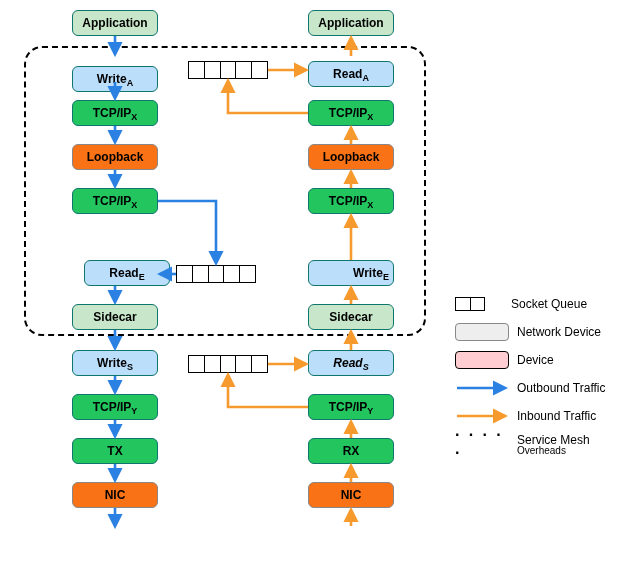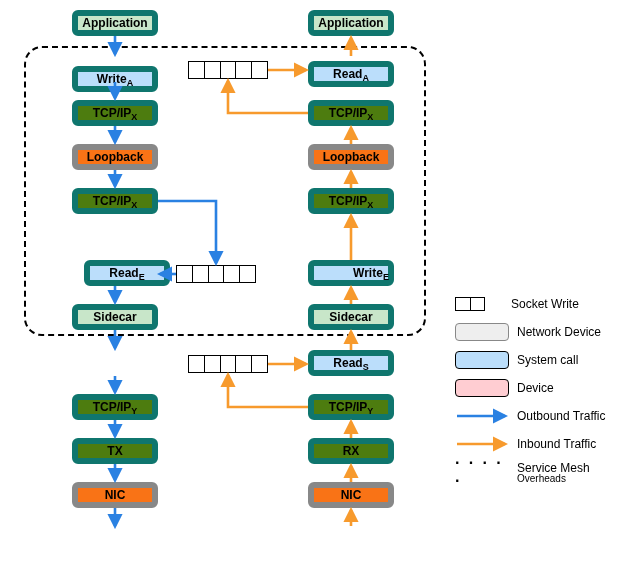--- a/index.html
+++ b/index.html
@@ -13,32 +13,32 @@
     width: 618px;
     height: 584px;
     position: relative;
   }
   .diagram { position: relative; width: 460px; height: 570px; }
   .box {
     position: absolute;
     width: 86px;
     height: 26px;
     border-radius: 6px;
-    border: 6px solid #0f766e;
+    border: 1px solid #0f766e;
     display: flex;
     align-items: center;
     justify-content: center;
     font-weight: bold;
     font-size: 12px;
     white-space: nowrap;
   }
   .box sub { font-size: 9px; vertical-align: sub; line-height: 0; }
   .userspace { background: #c8e6c9; }
   .syscall   { background: #bbdefb; }
-  .kernel    { background: #4d7c0f; }
+  .kernel    { background: #22c55e; }
   .device    { background: #f97316; border-color: #888; }
   .queue {
     position: absolute;
     width: 80px;
     height: 18px;
     display: flex;
   }
   .queue span {
     flex: 1;
     border: 1px solid #000;
@@ -99,20 +99,23 @@
   </div>
   <div class="box kernel" style="left:64px; top:180px;">
     <span><span>TCP/IP</span><sub>X</sub></span>
   </div>
   <div class="box syscall" style="left:64px; top:252px;margin-left:12px;">
     <span><span>Read</span><sub>E</sub></span>
   </div>
   <div class="box userspace" style="left:64px; top:296px;">
     <span>Sidecar</span>
   </div>
+  <div class="box syscall" style="left:64px; top:342px;">
+    <span><span>Write</span><sub>S</sub></span>
+  </div>
   <div class="box kernel" style="left:64px; top:386px;">
     <span><span>TCP/IP</span><sub>Y</sub></span>
   </div>
   <div class="box kernel" style="left:64px; top:430px;">
     <span>TX</span>
   </div>
   <div class="box device" style="left:64px; top:474px;">
     <span>NIC</span>
   </div>
 
@@ -138,21 +141,21 @@
   </div>
   <div class="box kernel" style="left:300px; top:180px;">
     <span><span>TCP/IP</span><sub>X</sub></span>
   </div>
   <div class="box syscall" style="left:300px; top:252px;padding-left:40px;">
     <span><span>Write</span><sub>E</sub></span>
   </div>
   <div class="box userspace" style="left:300px; top:296px;">
     <span>Sidecar</span>
   </div>
-  <div class="box syscall" style="left:300px; top:342px;">
+  <div class="box syscall" style="left:300px; top:342px;font-style:italic;">
     <span><span>Read</span><sub>S</sub></span>
   </div>
   <div class="box kernel" style="left:300px; top:386px;">
     <span><span>TCP/IP</span><sub>Y</sub></span>
   </div>
   <div class="box kernel" style="left:300px; top:430px;">
     <span>RX</span>
   </div>
   <div class="box device" style="left:300px; top:474px;">
     <span>NIC</span>
@@ -218,29 +221,25 @@
     <line class="wire in" x1="343" y1="48" x2="343" y2="30" marker-end="url(#ah-in)"></line>
   </svg>
 </div>
 
 <div class="legend">
   <div class="row">
     <div class="qmini">
         <span></span>
         <span></span>
       </div>
-    <span class="lbl">Socket Write</span>
+    <span class="lbl">Socket Queue</span>
   </div>
   <div class="row">
     <div class="swatch device"></div>
     <span class="lbl">Network Device</span>
-  </div>
-  <div class="row">
-    <div class="swatch syscall"></div>
-    <span class="lbl">System call</span>
   </div>
   <div class="row">
     <div class="swatch kernel"></div>
     <span class="lbl">Device</span>
   </div>
   <div class="row">
     <div class="arrow-swatch">
       <svg>
           <defs>
             <marker id="la-out" viewBox="0 0 10 10" refX="8" refY="5" markerWidth="6" markerHeight="6" orient="auto">

